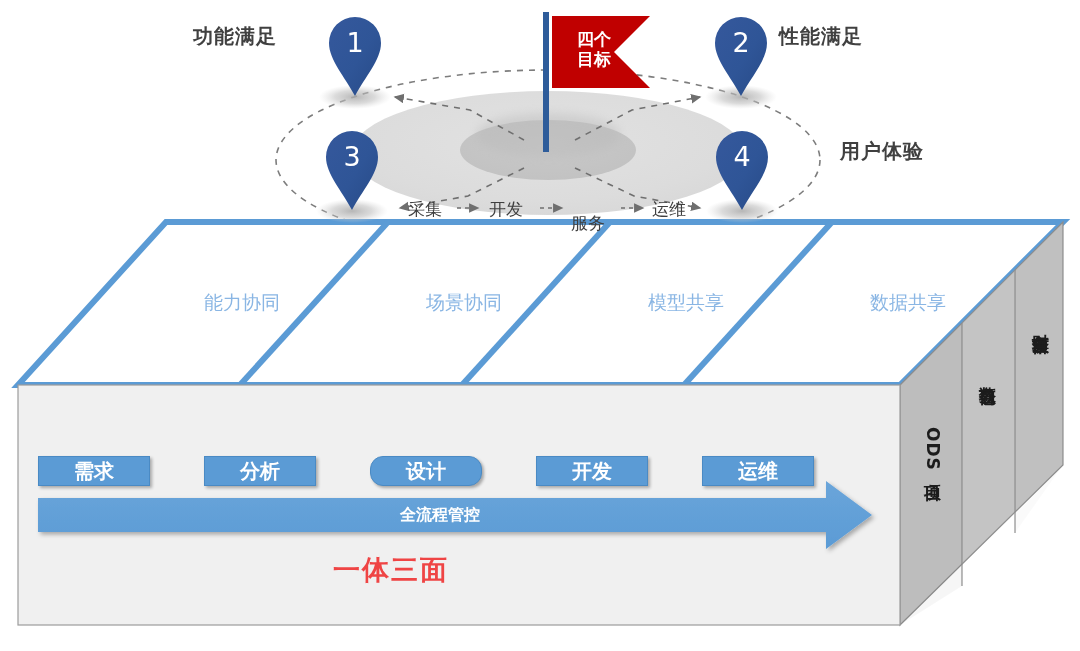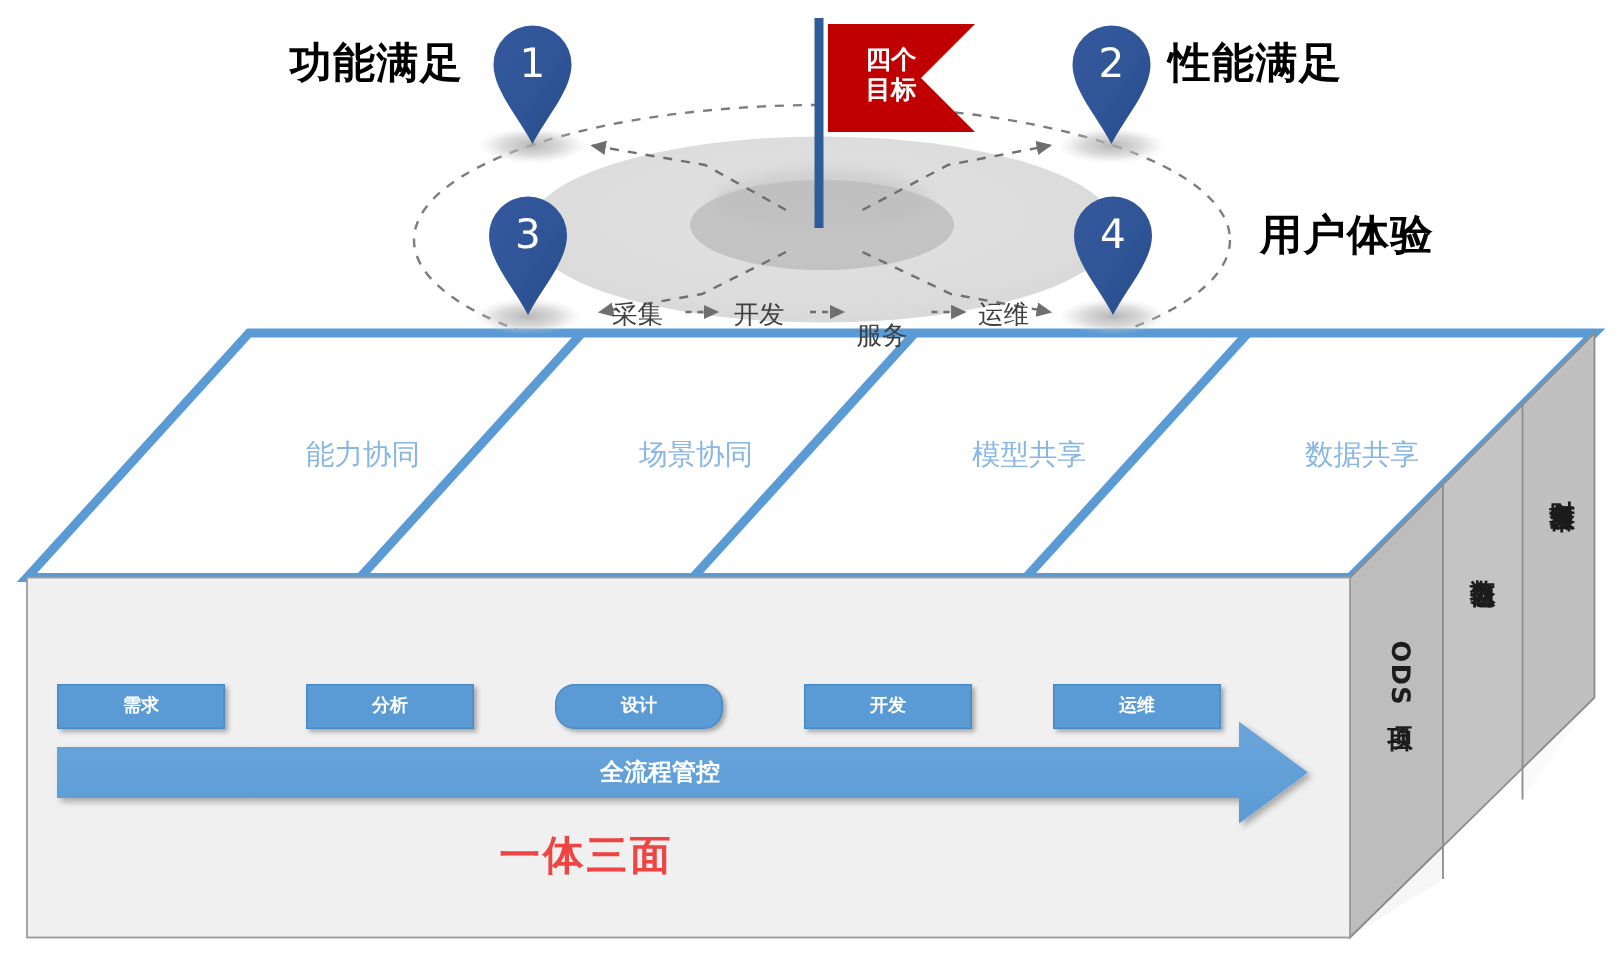--- a/index.html
+++ b/index.html
@@ -11,21 +11,21 @@
     overflow:hidden;
     position:relative;
   }
   #stage{position:absolute;left:0;top:0;width:1080px;height:651px;}
   svg.layer{position:absolute;left:0;top:0;width:1080px;height:651px;}
 
   
   .txt{position:absolute;white-space:nowrap;}
 
   .goal-label{
-    font-size:28px;font-weight:bold;color:#000000;
+    font-size:20px;font-weight:bold;color:#404040;
     letter-spacing:1px;
     text-shadow:1px 1px 0 rgba(255,255,255,.9);
   }
   .pin-num{
     position:absolute;color:#fff;font-size:27px;font-weight:400;
     text-align:center;width:46px;
     font-family:"DejaVu Sans",sans-serif;
   }
   .flag-txt{
     position:absolute;color:#fff;font-size:17px;font-weight:bold;
@@ -42,23 +42,23 @@
   }
   .side-label{
     position:absolute;font-size:17px;font-weight:bold;color:#1c1c1c;
     writing-mode:vertical-rl;
     font-family:"DejaVu Sans",sans-serif;
     letter-spacing:1px;
   }
   .stage-btn{
     position:absolute;height:28px;line-height:28px;
     background:#5b9bd5;border:1px solid #4a8ac4;
-    color:#fff;font-size:12px;font-weight:bold;text-align:center;
+    color:#fff;font-size:20px;font-weight:bold;text-align:center;
     box-shadow:2px 2px 3px rgba(0,0,0,.30);
-    font-family:Liberation Mono, monospace;
+    font-family:Liberation Serif, serif;
   }
   .arrow-label{
     position:absolute;color:#fff;font-size:16px;font-weight:bold;
     font-family:"DejaVu Sans",sans-serif;
     text-align:center;
   }
   .base-title{
     position:absolute;font-size:27px;font-weight:bold;color:#ef4444;
     font-family:"DejaVu Sans",sans-serif;letter-spacing:2px;
   }

